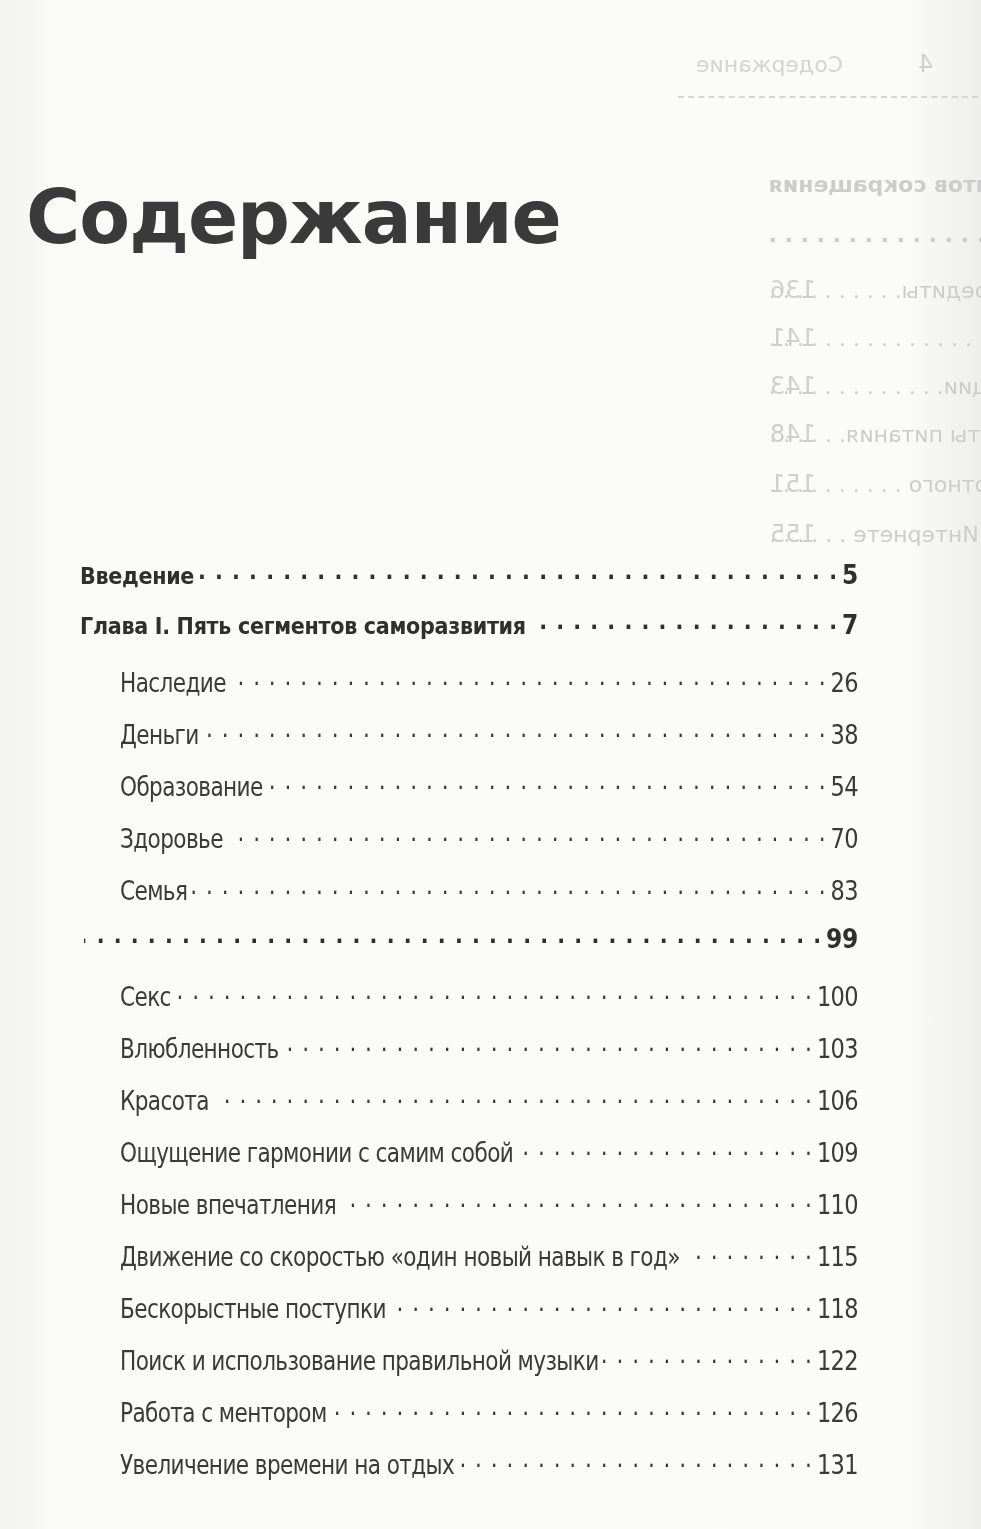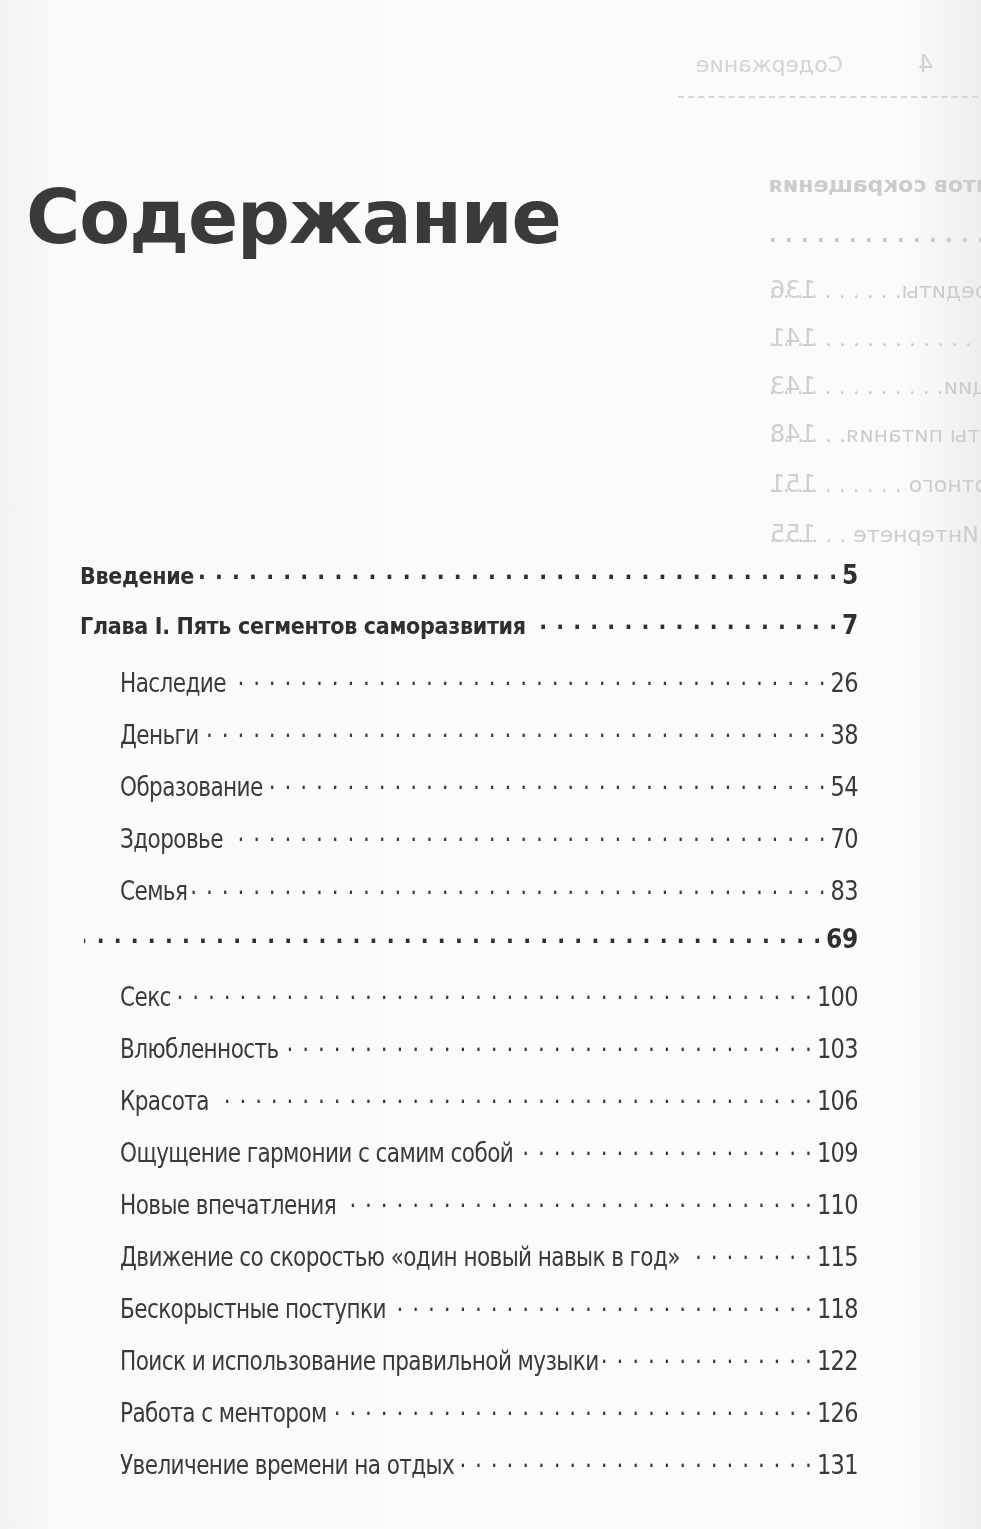--- a/index.html
+++ b/index.html
@@ -178,21 +178,21 @@
       <span class="page-num">70</span>
     </div>
     <div class="entry section" style="height:46px;">
       <span class="label">Семья</span>
       <span class="dots"></span>
       <span class="page-num">83</span>
     </div>
 
     <div class="entry chapter gap-after">
       <span class="dots"></span>
-      <span class="page-num">69</span>
+      <span class="page-num">99</span>
     </div>
 
     <div class="entry section">
       <span class="label">Секс</span>
       <span class="dots"></span>
       <span class="page-num">100</span>
     </div>
     <div class="entry section">
       <span class="label">Влюбленность</span>
       <span class="dots"></span>

